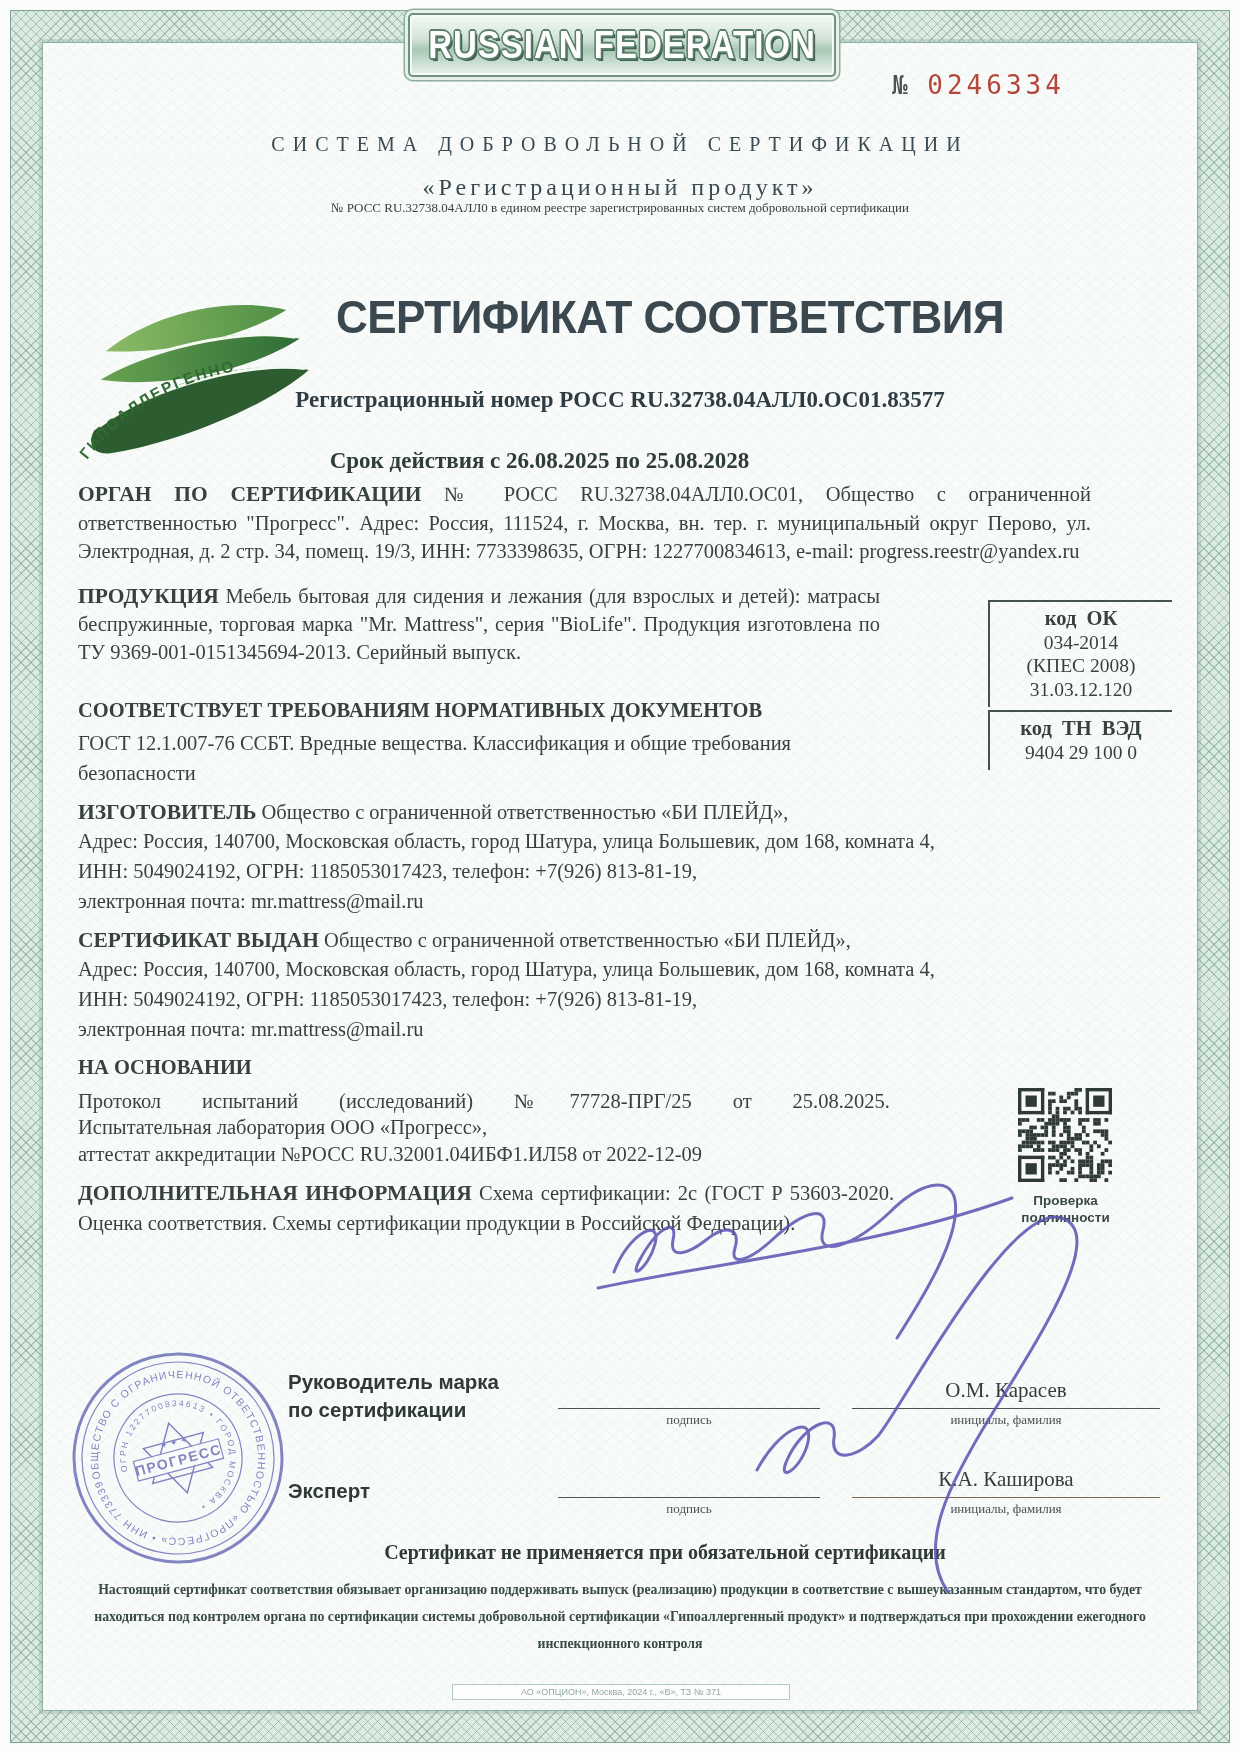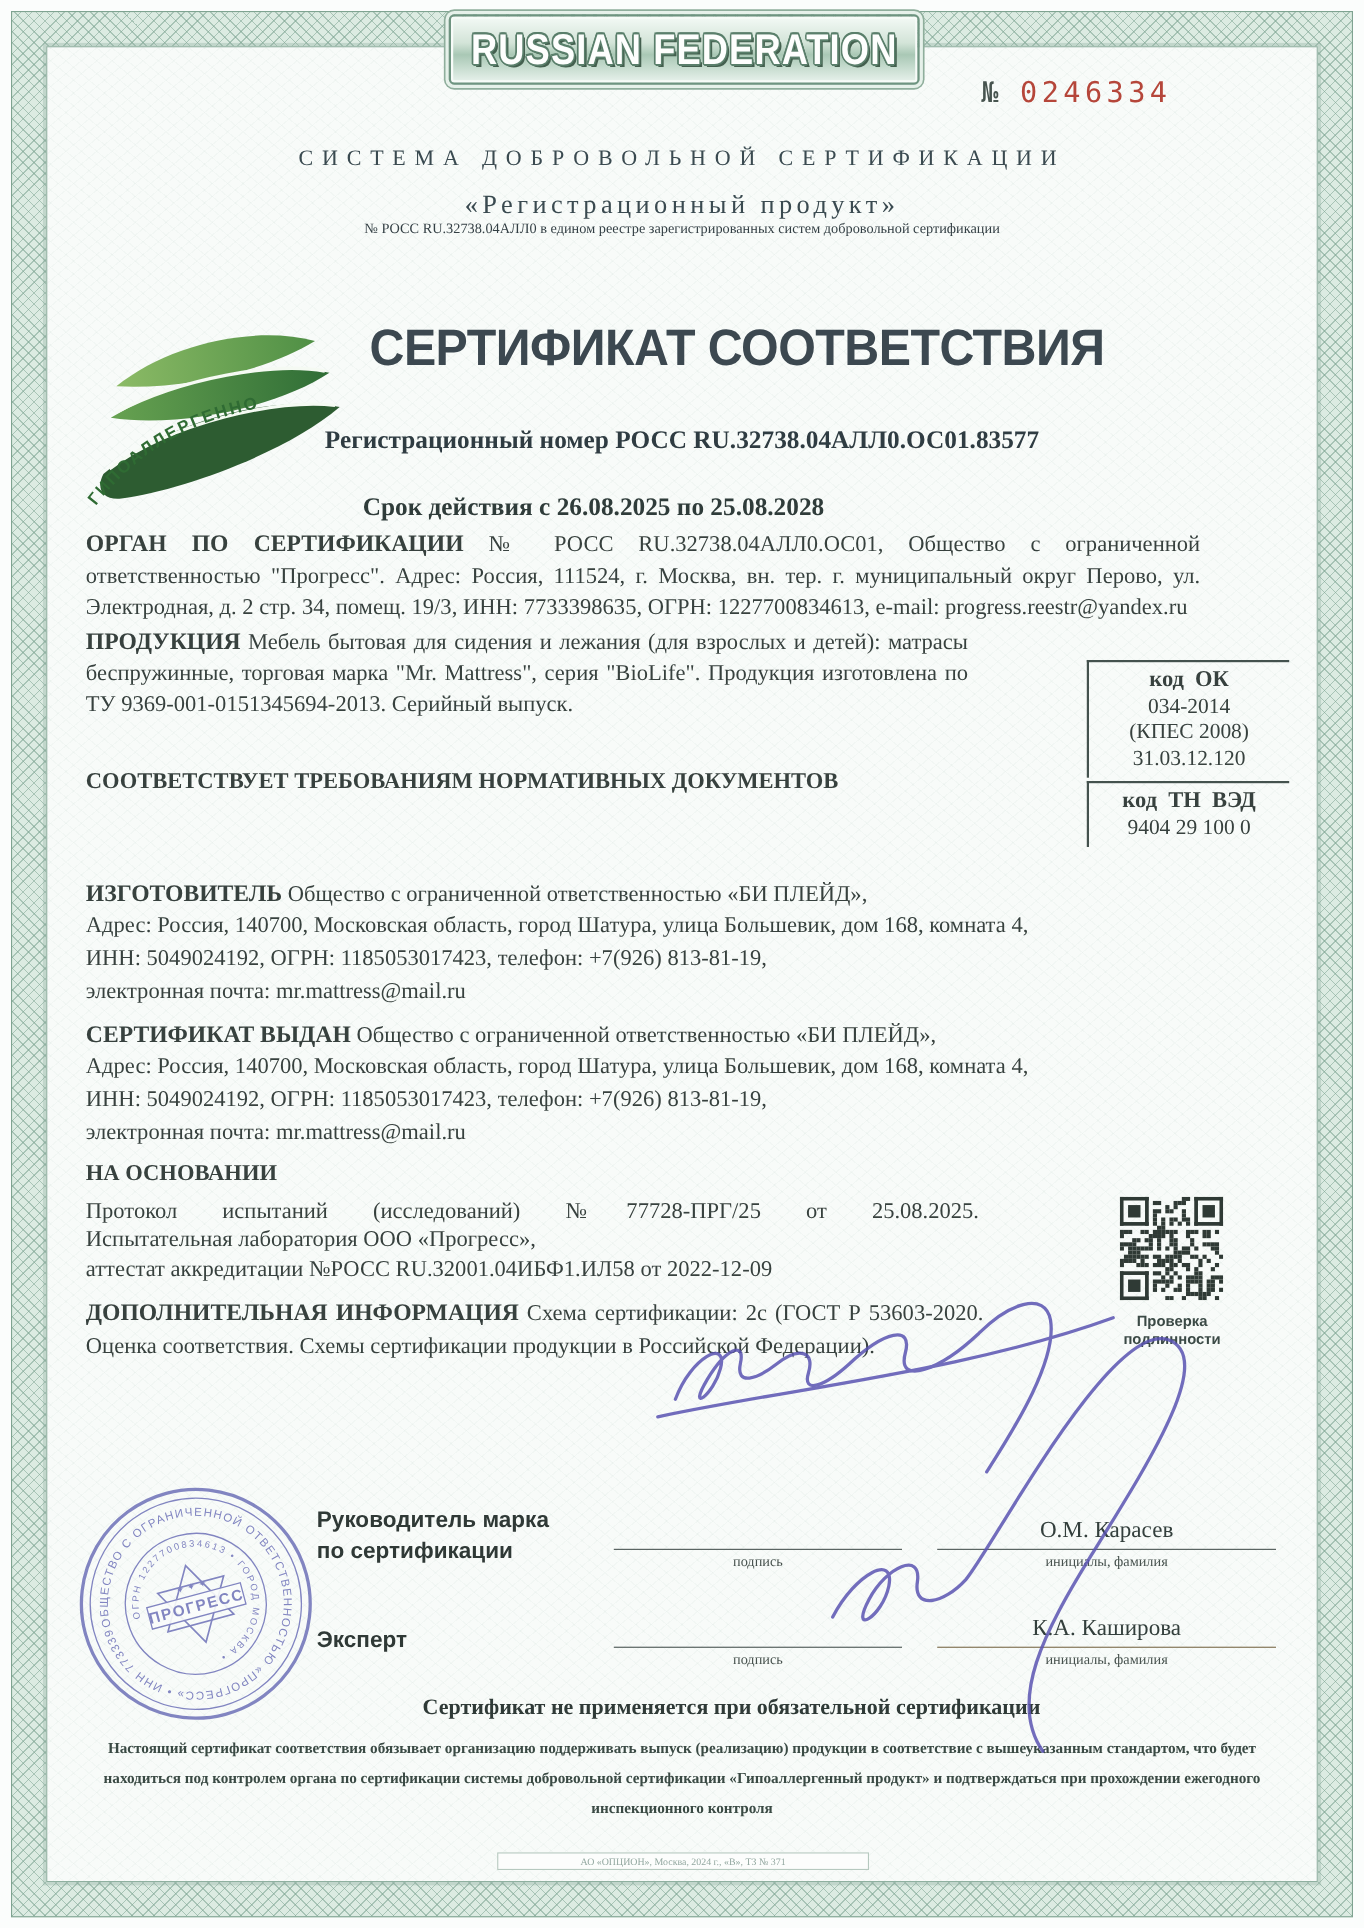--- a/index.html
+++ b/index.html
@@ -53,21 +53,21 @@
           font-weight:bold;font-size:20.5px;line-height:28px;color:#2f3936;}
   .sigline{position:absolute;border-bottom:1.5px solid #4a5553;height:0;}
   .sigline.tan{border-bottom-color:#7a6a4a;}
   .sigcap{position:absolute;text-align:center;font-size:13px;color:#47524e;}
   .signame{position:absolute;text-align:center;font-size:21px;color:#333f3c;}
   .note{position:absolute;left:90px;top:1541px;width:1150px;text-align:center;
           font-weight:bold;font-size:20px;color:#2f3a37;}
   .fineprint{position:absolute;left:70px;top:1576px;width:1100px;text-align:center;
           font-weight:bold;font-size:13.8px;line-height:27px;color:#3a4a44;}
   .printline{position:absolute;left:452px;top:1684px;width:336px;background:#fcfdfc;
-          border:1px solid #b6c9bf;font-family:Liberation Serif, serif;
+          border:1px solid #b6c9bf;font-family:Liberation Sans, sans-serif;
           font-size:9px;color:#93a8a0;text-align:center;padding:2px 0;}
   .overlay{position:absolute;left:0;top:0;width:1240px;height:1753px;pointer-events:none;}
 </style>
 </head>
 <body>
 
 <div class="page">
   <div class="band"></div>
   <div class="inner"></div>
 
@@ -111,34 +111,35 @@
   <div class="main-title">СЕРТИФИКАТ СООТВЕТСТВИЯ</div>
   <div class="center-line reg-line">Регистрационный номер РОСС RU.32738.04АЛЛ0.ОС01.83577</div>
   <div class="validity">Срок действия с 26.08.2025 по 25.08.2028</div>
 
   <div class="sec" style="top:480px;width:1013px;">
     <span class="lbl">ОРГАН ПО СЕРТИФИКАЦИИ</span>
     <span> </span>
     <span>№ РОСС RU.32738.04АЛЛ0.ОС01, Общество с ограниченной ответственностью "Прогресс". Адрес: Россия, 111524, г. Москва, вн. тер. г. муниципальный округ Перово, ул. Электродная, д. 2 стр. 34, помещ. 19/3, ИНН: 7733398635, ОГРН: 1227700834613, e-mail: progress.reestr@yandex.ru</span>
   </div>
 
-  <div class="sec" style="top:569px;width:802px;line-height:28px;font-family:Liberation Serif, serif;">
+  <div class="sec" style="top:582px;width:802px;line-height:28px;font-family:Liberation Serif, serif;">
     <span class="lbl">ПРОДУКЦИЯ</span>
     <span> </span>
     <span>Мебель бытовая для сидения и лежания (для взрослых и детей): матрасы беспружинные, торговая марка "Mr. Mattress", серия "BioLife". Продукция изготовлена по ТУ 9369-001-0151345694-2013. Серийный выпуск.</span>
   </div>
 
   <div class="codebox" style="top:600px;">
     <div class="bl">код ОК</div>
     <div>034-2014</div>
     <div>(КПЕС 2008)</div>
     <div>31.03.12.120</div>
   </div>
 
   <div class="block-line lbl" style="top:699px;">СООТВЕТСТВУЕТ ТРЕБОВАНИЯМ НОРМАТИВНЫХ ДОКУМЕНТОВ</div>
+  <div class="sec" style="top:729px;width:795px;line-height:29.5px;text-align:left;">ГОСТ 12.1.007-76 ССБТ. Вредные вещества. Классификация и общие требования безопасности</div>
 
   <div class="codebox" style="top:710px;">
     <div class="bl">код ТН ВЭД</div>
     <div>9404 29 100 0</div>
   </div>
 
   <div class="block-line" style="top:800px;">
     <span class="lbl">ИЗГОТОВИТЕЛЬ</span>
     <span> </span>
     <span>Общество с ограниченной ответственностью «БИ ПЛЕЙД»,</span>

